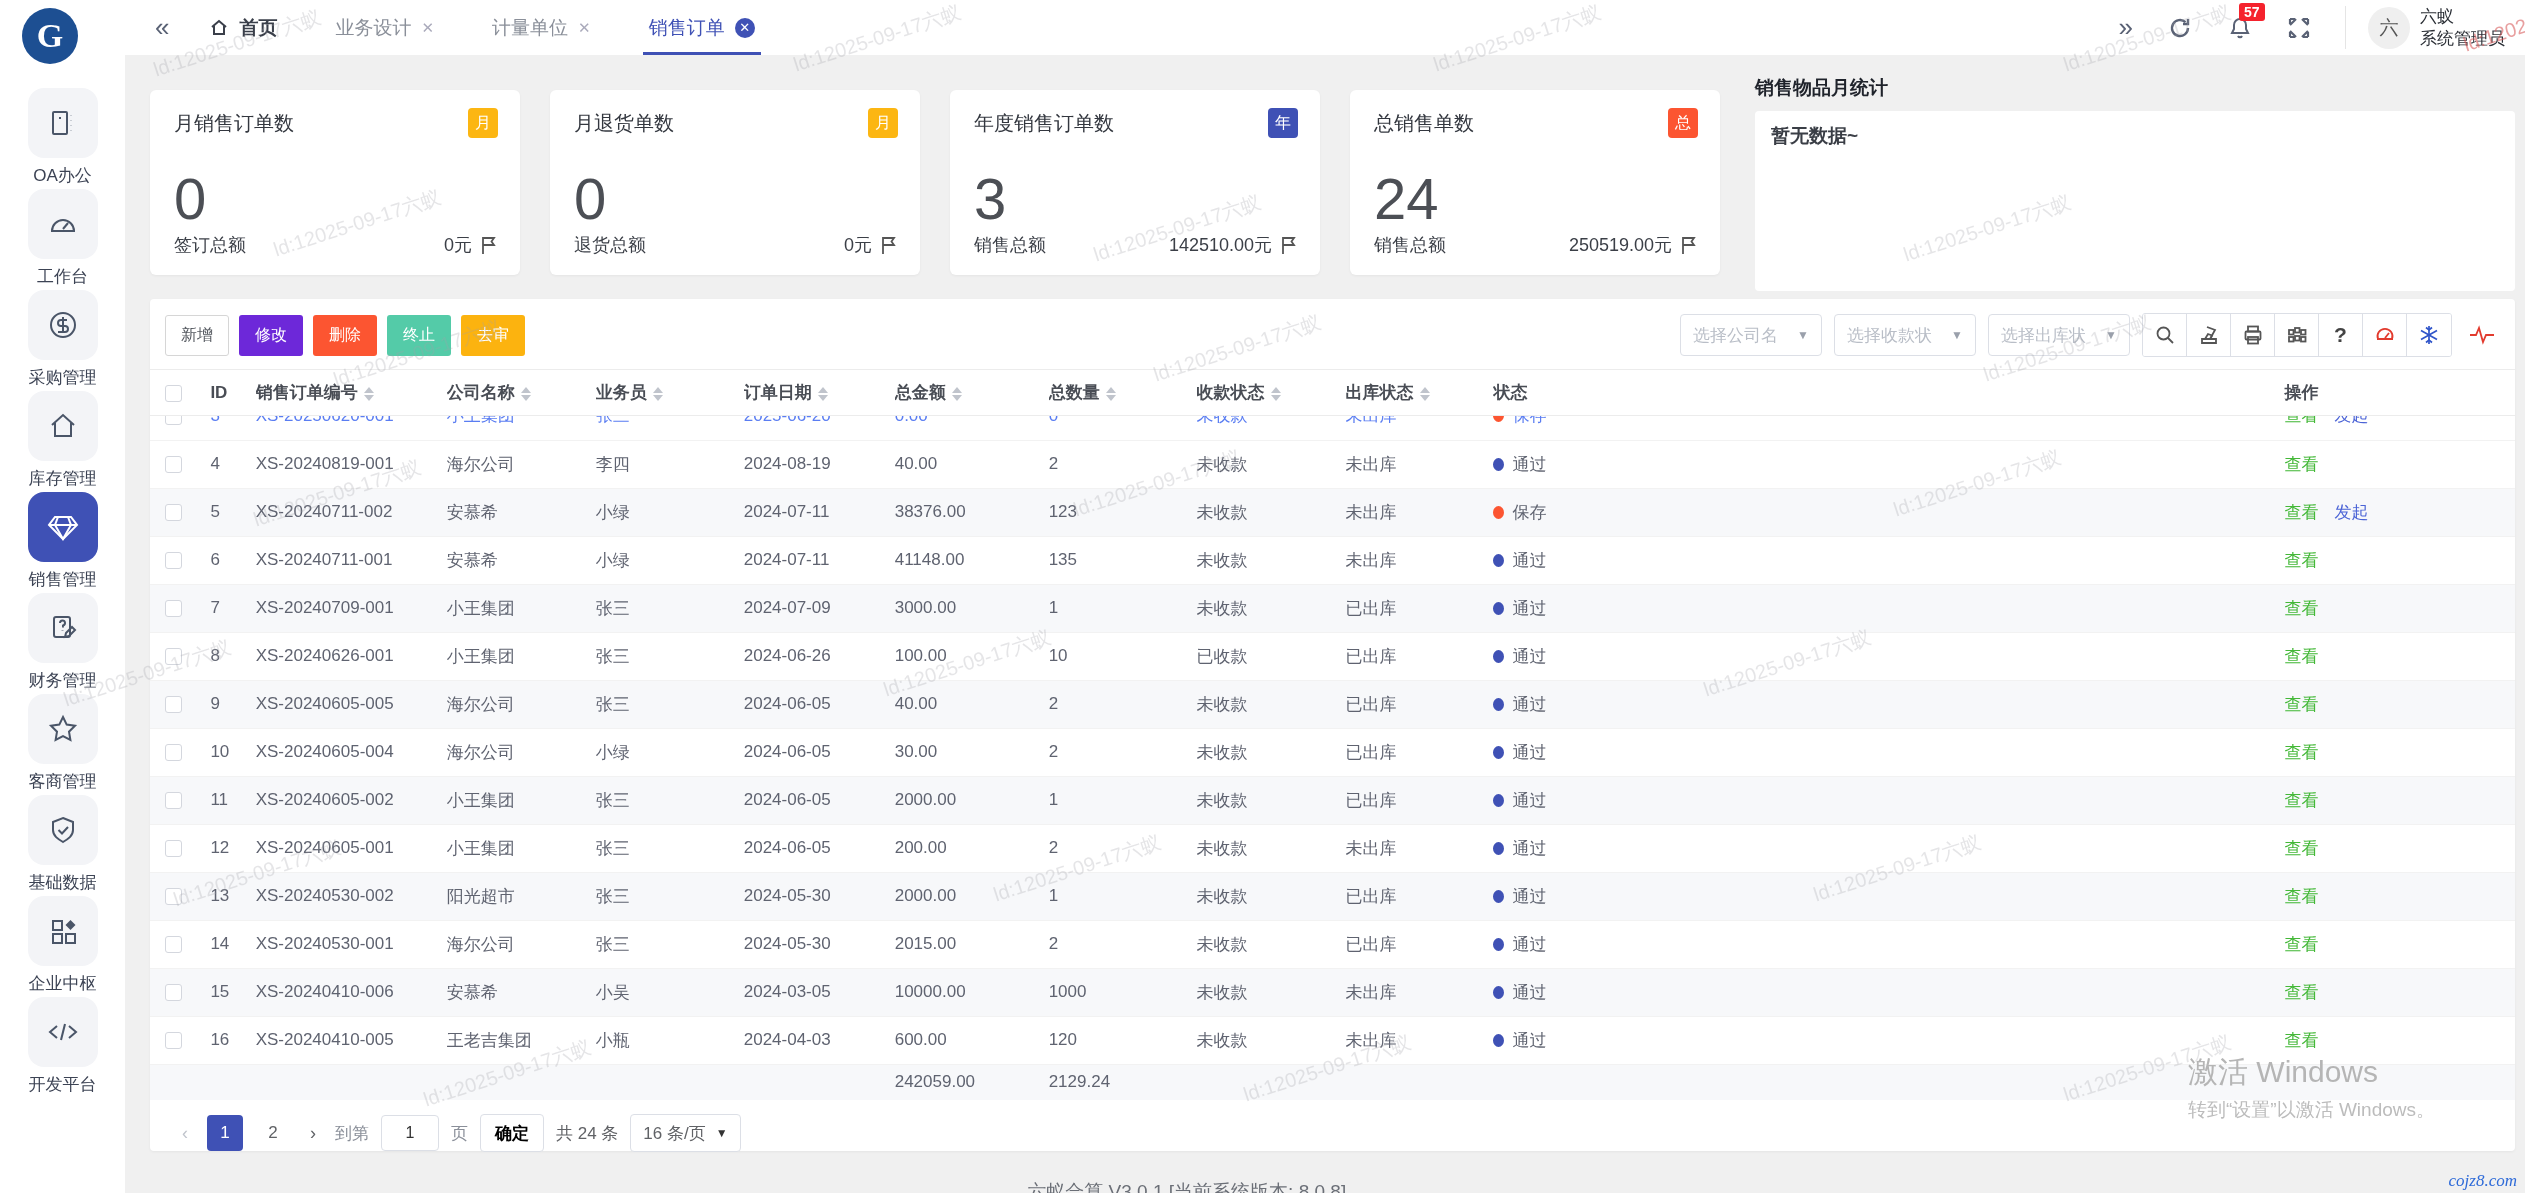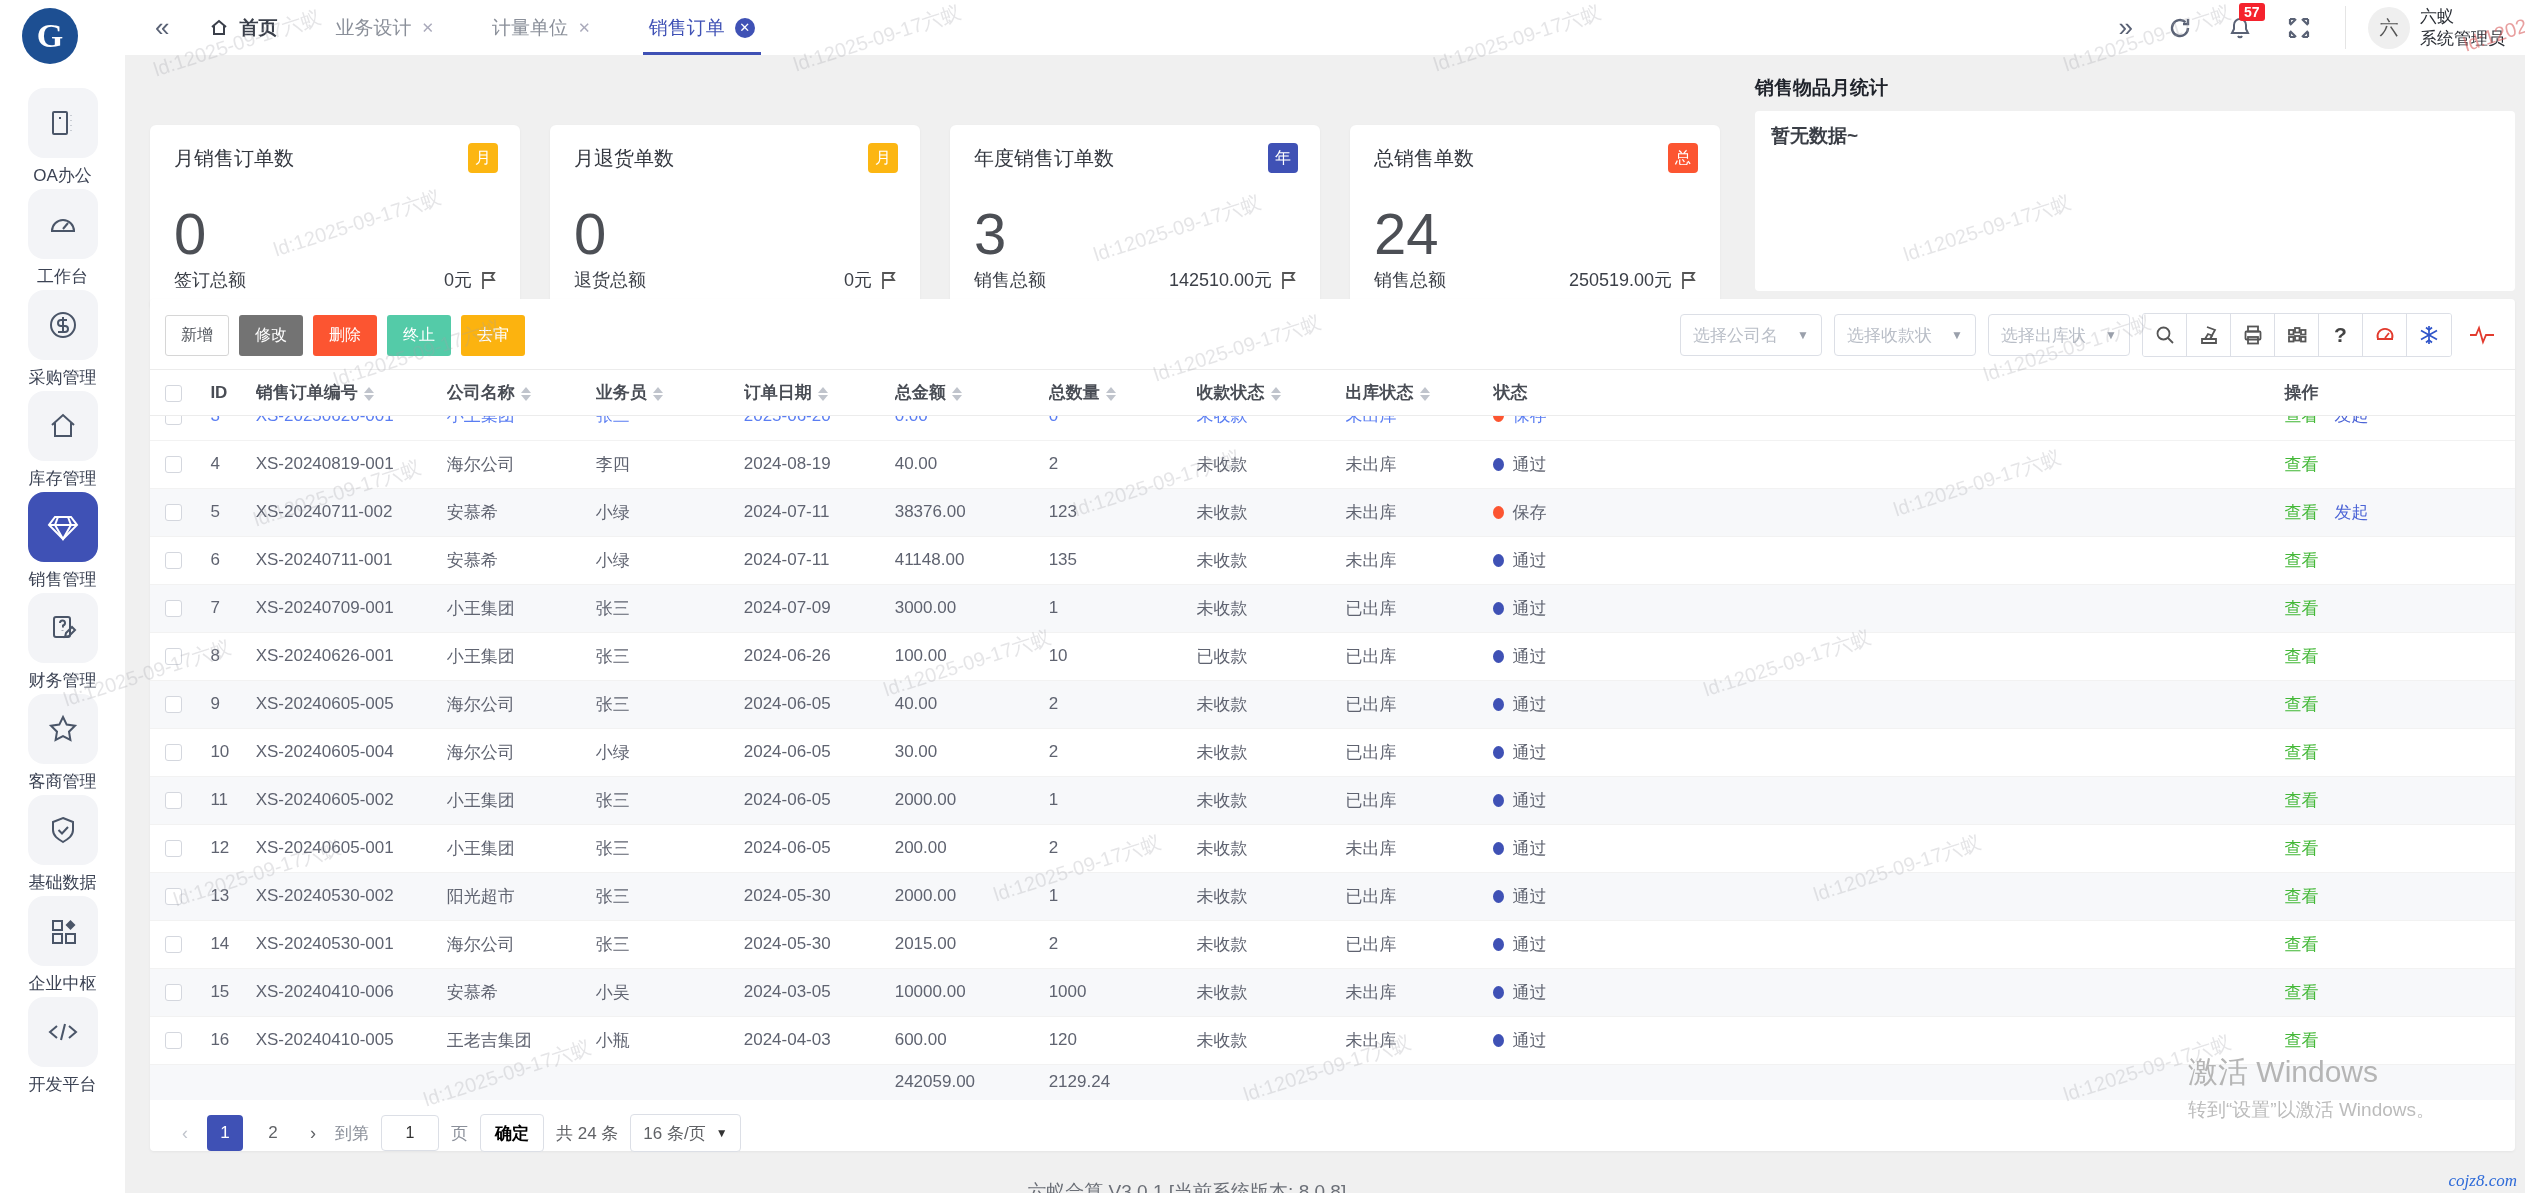--- a/index.html
+++ b/index.html
@@ -62,21 +62,21 @@
   }
   .userbox { display:flex; align-items:center; gap:10px; border-left:1px solid #e5e5e5; padding-left:22px; }
   .avatar { width:42px; height:42px; border-radius:50%; background:#efefef; color:#555;
     display:flex; align-items:center; justify-content:center; font-size:19px; }
   .username { font-size:17px; color:#2b2f36; line-height:1.25; }
 
   
   .stats { position:absolute; left:150px; top:90px; display:flex; gap:30px; }
   .card {
     width:370px; height:185px; background:#fff; border-radius:6px;
-    box-shadow:0 1px 3px rgba(0,0,0,.05); padding:20px 24px; position:relative;margin-top:35px;
+    box-shadow:0 1px 3px rgba(0,0,0,.05); padding:20px 24px; position:relative;
   }
   .card-title { font-size:20px; color:#33373f; }
   .card-badge {
     position:absolute; right:22px; top:18px; width:30px; height:30px; border-radius:4px;
     color:#fff; font-size:16px; display:flex; align-items:center; justify-content:center;
   }
   .card-value { font-size:58px; color:#4c4f55; margin-top:28px; font-weight:400; }
   .card-foot { position:absolute; left:24px; right:22px; bottom:18px;
     display:flex; align-items:center; justify-content:space-between; font-size:18px; color:#3b3f47; }
   .card-foot .val { display:flex; align-items:center; gap:8px; }
@@ -88,21 +88,21 @@
   .panel-empty { font-size:19px; font-weight:bold; color:#3a3e46; }
 
   
   .table-card {
     position:absolute; left:150px; top:299px; width:2365px; height:852px;
     background:#fff; border-radius:4px; box-shadow:0 1px 3px rgba(0,0,0,.05);
   }
   .toolbar { display:flex; align-items:center; padding:14px 15px 12px 15px; gap:10px; }
   .btn { font-size:16px; padding:9px 15px; border-radius:3px; cursor:pointer; border:1px solid transparent; color:#fff; }
   .btn.plain { background:#fff; border-color:#d6d6d6; color:#54585f; }
-  .btn.indigo { background:#737373; }
+  .btn.indigo { background:#6d28d9; }
   .btn.red { background:#fc5531; }
   .btn.teal { background:#54cba8; }
   .btn.amber { background:#fcb30f; }
   .toolbar-right { margin-left:auto; display:flex; align-items:center; gap:12px; }
   .filter-select {
     width:142px; height:42px; border:1px solid #dcdfe6; border-radius:4px; background:#fff;
     display:flex; align-items:center; justify-content:space-between; padding:0 12px;
     color:#b9bec7; font-size:17px; cursor:pointer;
   }
   .filter-caret { color:#9aa0ab; font-size:12px; }

